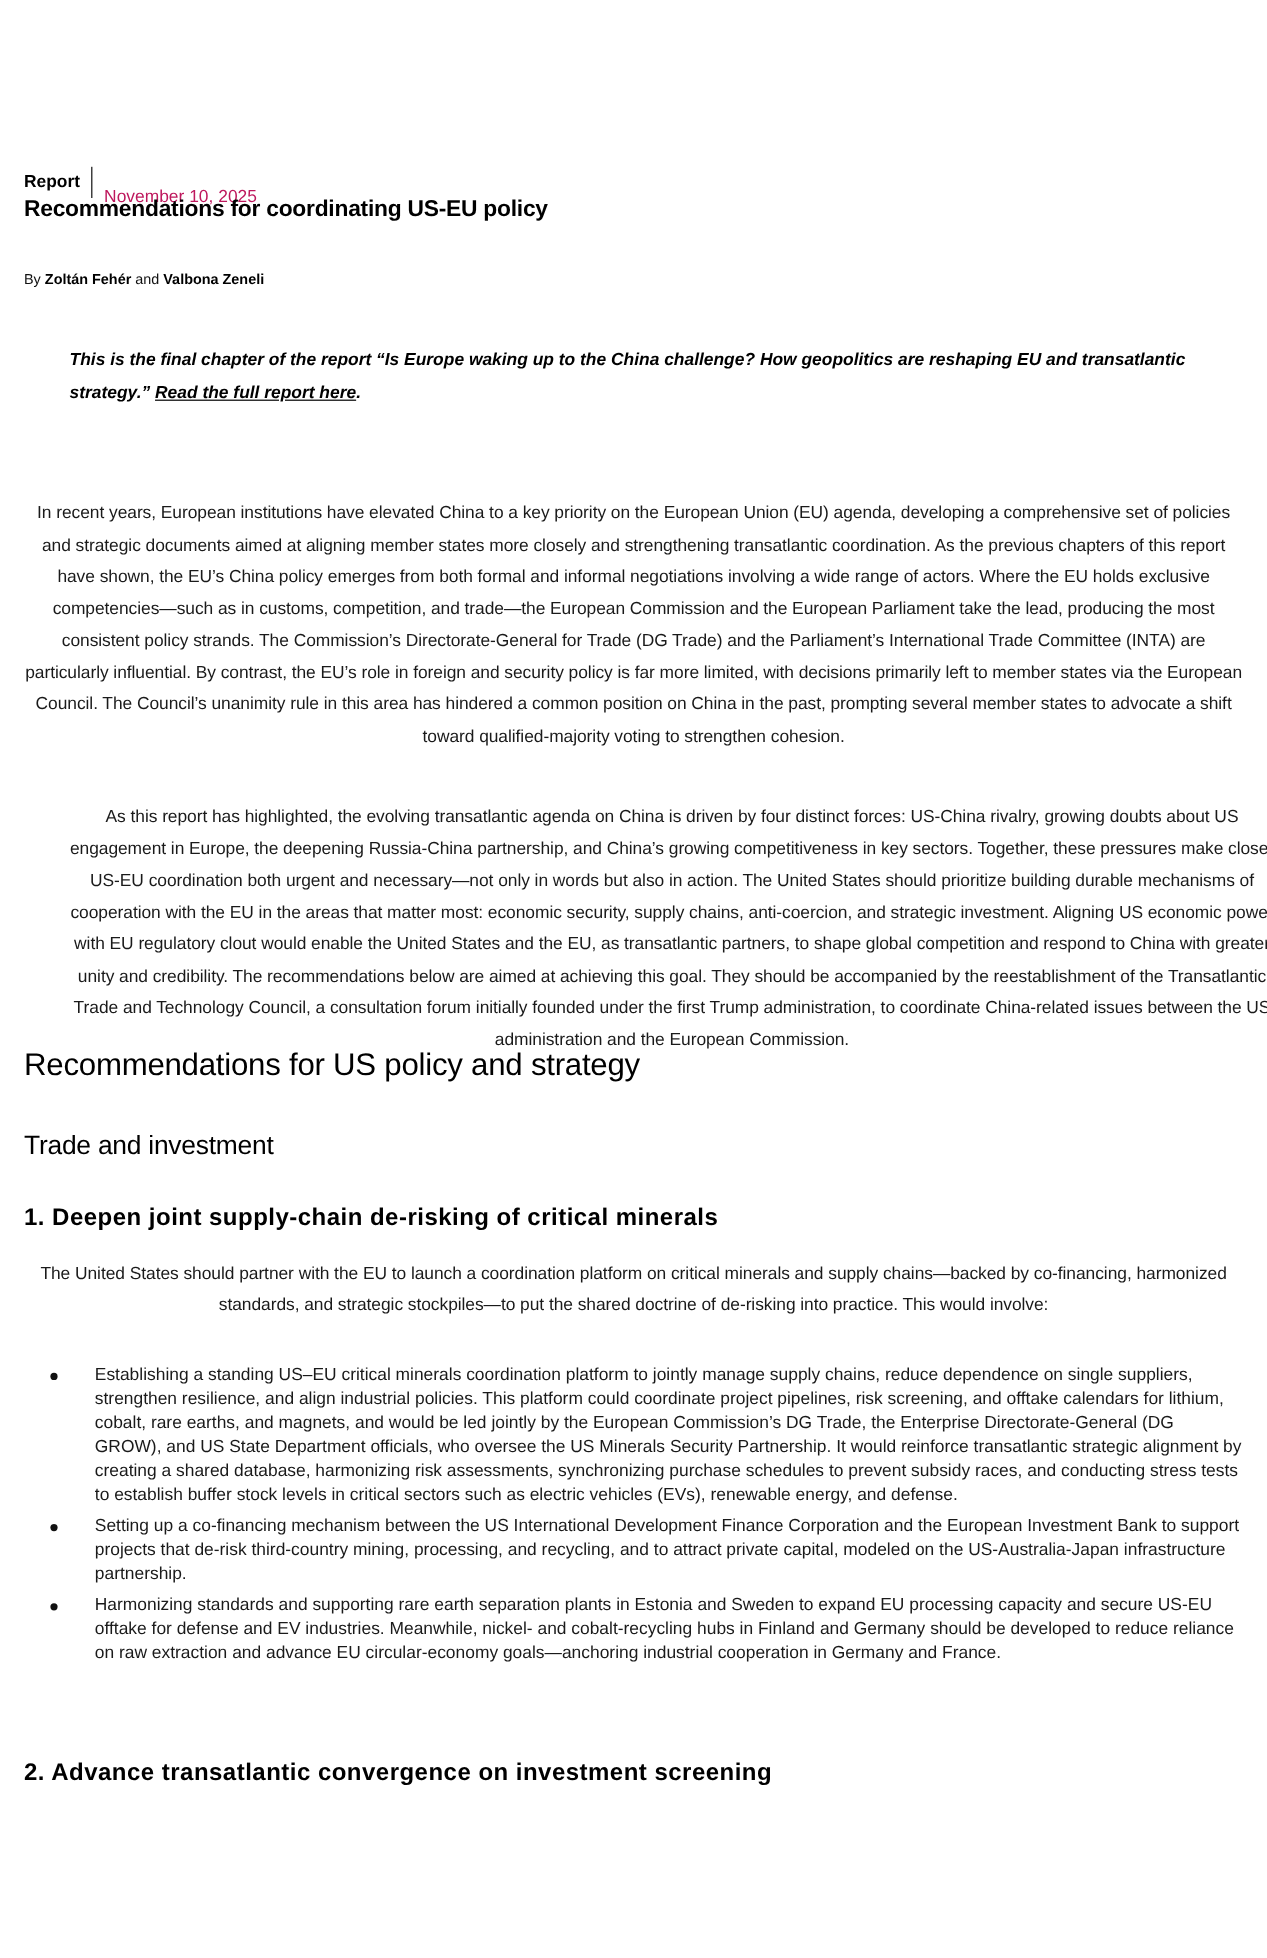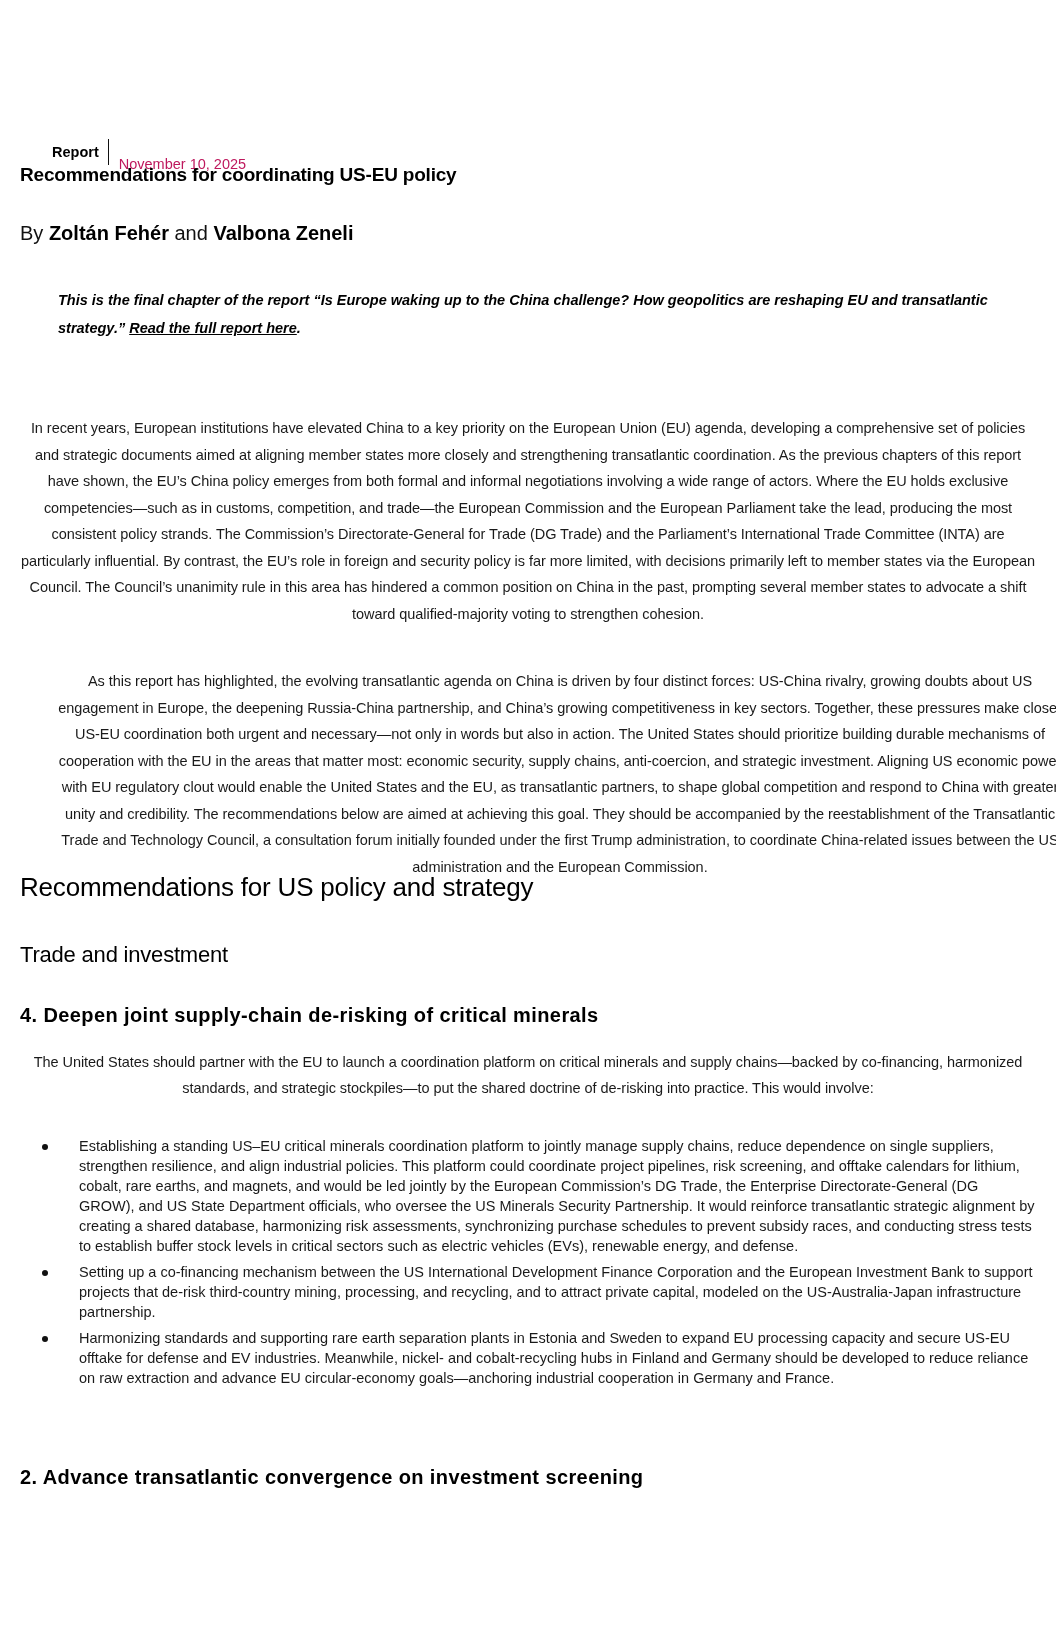--- a/index.html
+++ b/index.html
@@ -27,21 +27,20 @@
       left: 0;
       display: flex;
       align-items: center;
       font-size: 14.5px;
       line-height: 24px;
     }
     .meta .type {
       font-weight: bold;
       color: #000;
       padding-right: 9px;
-      margin-left: 32px;
     }
     .meta .sep {
       width: 1px;
       height: 26px;
       background: #111;
       margin-right: 10px;
     }
     .meta .date {
       color: #be185d;
       margin-top: 24px;
@@ -54,21 +53,21 @@
       font-size: 19px;
       font-weight: bold;
       line-height: 34px;
       letter-spacing: -0.2px;
       color: #000;
     }
     .byline {
       position: absolute;
       top: 221px;
       left: 0;
-      font-size: 20px;
+      font-size: 12px;
       line-height: 24px;
       color: #111;
       text-align: center;
     }
     .byline b { font-weight: bold; color: #000; }
     .intro-note {
       position: absolute;
       top: 286px;
       left: 38px;
       width: 940px;
@@ -181,21 +180,21 @@
     <span>This is the final chapter of the report “Is Europe waking up to the China challenge? How geopolitics are reshaping EU and transatlantic strategy.” </span><a href="#">Read the full report here</a><span>.</span>
   </div>
 
   <p class="para" id="p1">In recent years, European institutions have elevated China to a key priority on the European Union (EU) agenda, developing a comprehensive set of policies and strategic documents aimed at aligning member states more closely and strengthening transatlantic coordination. As the previous chapters of this report have shown, the EU’s China policy emerges from both formal and informal negotiations involving a wide range of actors. Where the EU holds exclusive competencies—such as in customs, competition, and trade—the European Commission and the European Parliament take the lead, producing the most consistent policy strands. The Commission’s Directorate-General for Trade (DG Trade) and the Parliament’s International Trade Committee (INTA) are particularly influential. By contrast, the EU’s role in foreign and security policy is far more limited, with decisions primarily left to member states via the European Council. The Council’s unanimity rule in this area has hindered a common position on China in the past, prompting several member states to advocate a shift toward qualified-majority voting to strengthen cohesion.</p>
   <p class="para" id="p2">As this report has highlighted, the evolving transatlantic agenda on China is driven by four distinct forces: US-China rivalry, growing doubts about US engagement in Europe, the deepening Russia-China partnership, and China’s growing competitiveness in key sectors. Together, these pressures make closer US-EU coordination both urgent and necessary—not only in words but also in action. The United States should prioritize building durable mechanisms of cooperation with the EU in the areas that matter most: economic security, supply chains, anti-coercion, and strategic investment. Aligning US economic power with EU regulatory clout would enable the United States and the EU, as transatlantic partners, to shape global competition and respond to China with greater unity and credibility. The recommendations below are aimed at achieving this goal. They should be accompanied by the reestablishment of the Transatlantic Trade and Technology Council, a consultation forum initially founded under the first Trump administration, to coordinate China-related issues between the US administration and the European Commission.</p>
 
   <h2 class="section">Recommendations for US policy and strategy</h2>
 
   <h3 class="subsection">Trade and investment</h3>
 
-  <h4 class="rec" id="rec1">4. Deepen joint supply-chain de-risking of critical minerals</h4>
+  <h4 class="rec" id="rec1">1. Deepen joint supply-chain de-risking of critical minerals</h4>
 
   <p class="para" id="p3">The United States should partner with the EU to launch a coordination platform on critical minerals and supply chains—backed by co-financing, harmonized standards, and strategic stockpiles—to put the shared doctrine of de-risking into practice. This would involve:</p>
 
   <ul class="bullets">
     <li>
       <span class="dot"></span>
       <span>Establishing a standing US–EU critical minerals coordination platform to jointly manage supply chains, reduce dependence on single suppliers, strengthen resilience, and align industrial policies. This platform could coordinate project pipelines, risk screening, and offtake calendars for lithium, cobalt, rare earths, and magnets, and would be led jointly by the European Commission’s DG Trade, the Enterprise Directorate-General (DG GROW), and US State Department officials, who oversee the US Minerals Security Partnership. It would reinforce transatlantic strategic alignment by creating a shared database, harmonizing risk assessments, synchronizing purchase schedules to prevent subsidy races, and conducting stress tests to establish buffer stock levels in critical sectors such as electric vehicles (EVs), renewable energy, and defense.</span>
     </li>
     <li>
       <span class="dot"></span>

